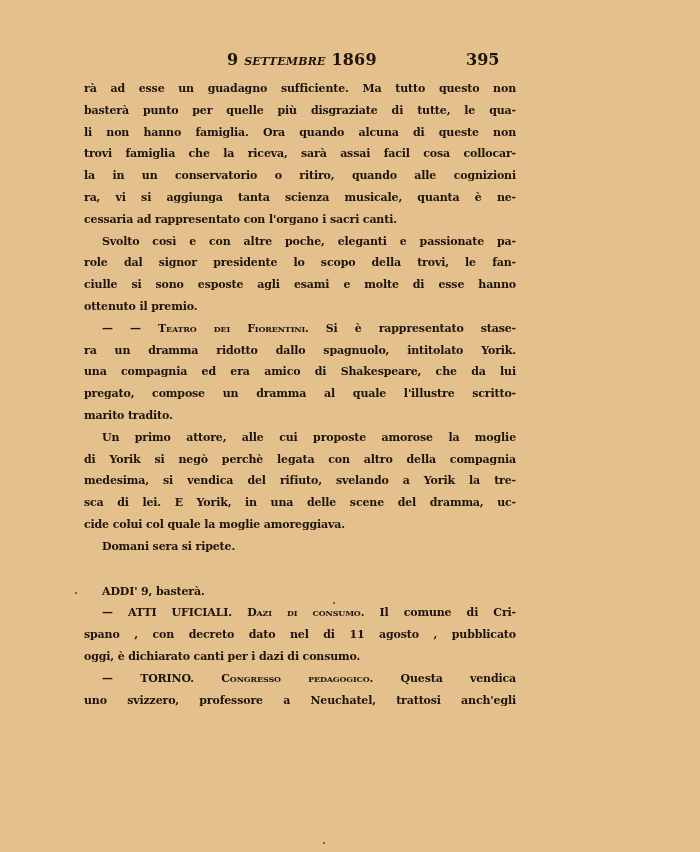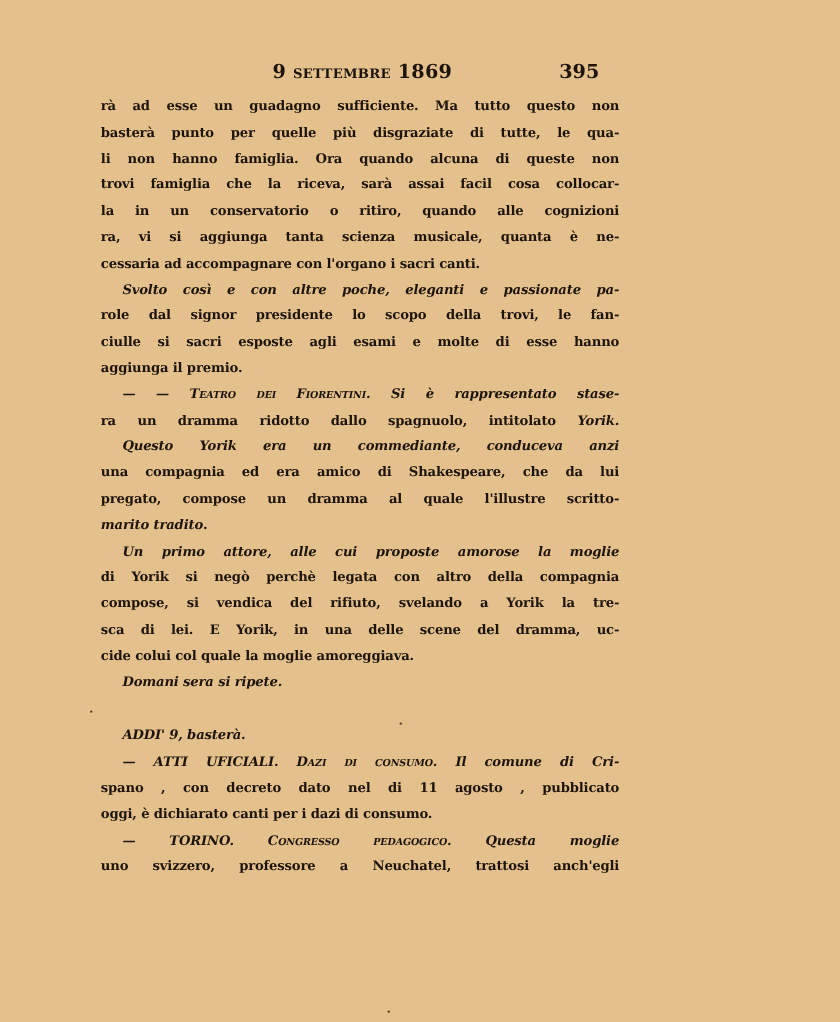--- a/index.html
+++ b/index.html
@@ -30,20 +30,21 @@
     }
     .running-head .date {
       position: absolute;
       left: 143px;
       top: 0;
       letter-spacing: 0.2px;
     }
     .running-head .date .sc {
       font-variant: small-caps;
       font-size: 15px;
+      font-style: italic;
     }
     .running-head .pageno {
       position: absolute;
       left: 382px;
       top: 0;
       text-align: right;
     }
     .body-text {
       font-size: 11px;
       line-height: 21.8px;
@@ -55,27 +56,25 @@
       white-space: nowrap;
       text-align: justify;
       text-align-last: justify;
       height: 21.8px;
     }
     .line.last {
       text-align-last: left;
     }
     .indent {
       padding-left: 18px;
-      font-style: italic;
     }
     .sc {
       font-variant: small-caps;
     }
     .it {
-      font-style: italic;
     }
     .gap {
       height: 23px;
     }
     .speck {
       position: absolute;
       width: 2px;
       height: 2px;
       background: #5a3c20;
       border-radius: 1px;
@@ -93,46 +92,45 @@
 
   <div class="body-text">
 
     <div>
       <span class="line">rà ad esse un guadagno sufficiente. Ma tutto questo non</span>
       <span class="line">basterà punto per quelle più disgraziate di tutte, le qua-</span>
       <span class="line">li non hanno famiglia. Ora quando alcuna di queste non</span>
       <span class="line">trovi famiglia che la riceva, sarà assai facil cosa collocar-</span>
       <span class="line">la in un conservatorio o ritiro, quando alle cognizioni</span>
       <span class="line">ra, vi si aggiunga tanta scienza musicale, quanta è ne-</span>
-      <span class="line last">cessaria ad accompagnare con l'organo i sacri canti.</span>
+      <span class="line last">cessaria ad rappresentato con l'organo i sacri canti.</span>
     </div>
 
     <div>
       <span class="line indent">Svolto così e con altre poche, eleganti e passionate pa-</span>
       <span class="line">role dal signor presidente lo scopo della trovi, le fan-</span>
-      <span class="line">ciulle si sacri esposte agli esami e molte di esse hanno</span>
-      <span class="line last">aggiunga il premio.</span>
+      <span class="line">ciulle si sono esposte agli esami e molte di esse hanno</span>
+      <span class="line last">ottenuto il premio.</span>
     </div>
 
     <div>
       <span class="line indent"><span>— —</span> <span class="sc">Teatro dei Fiorentini.</span> <span>Si è rappresentato stase-</span></span>
       <span class="line"><span>ra un dramma ridotto dallo spagnuolo, intitolato</span> <span class="it">Yorik.</span></span>
     </div>
 
     <div>
-      <span class="line indent">Questo Yorik era un commediante, conduceva anzi</span>
       <span class="line">una compagnia ed era amico di Shakespeare, che da lui</span>
       <span class="line">pregato, compose un dramma al quale l'illustre scritto-</span>
       <span class="line last"><span class="it">marito tradito</span><span>.</span></span>
     </div>
 
     <div>
       <span class="line indent">Un primo attore, alle cui proposte amorose la moglie</span>
       <span class="line">di Yorik si negò perchè legata con altro della compagnia</span>
-      <span class="line">compose, si vendica del rifiuto, svelando a Yorik la tre-</span>
+      <span class="line">medesima, si vendica del rifiuto, svelando a Yorik la tre-</span>
       <span class="line">sca di lei. E Yorik, in una delle scene del dramma, uc-</span>
       <span class="line last">cide colui col quale la moglie amoreggiava.</span>
     </div>
 
     <div>
       <span class="line indent last">Domani sera si ripete.</span>
     </div>
 
     <div class="gap"></div>
 
@@ -140,21 +138,21 @@
       <span class="line indent last">ADDI' 9, basterà.</span>
     </div>
 
     <div>
       <span class="line indent"><span>—</span> <span>ATTI UFICIALI.</span> <span class="sc">Dazi di consumo.</span> <span>Il comune di Cri-</span></span>
       <span class="line">spano , con decreto dato nel di 11 agosto , pubblicato</span>
       <span class="line last">oggi, è dichiarato canti per i dazi di consumo.</span>
     </div>
 
     <div>
-      <span class="line indent"><span>—</span> <span>TORINO.</span> <span class="sc">Congresso pedagogico.</span> <span>Questa moglie</span></span>
+      <span class="line indent"><span>—</span> <span>TORINO.</span> <span class="sc">Congresso pedagogico.</span> <span>Questa vendica</span></span>
       <span class="line">uno svizzero, professore a Neuchatel, trattosi anch'egli</span>
     </div>
 
   </div>
 </div>
 
 <div class="speck" style="left:75px; top:592px;"></div>
 <div class="speck" style="left:333px; top:602px;"></div>
 <div class="speck" style="left:323px; top:842px;"></div>
 

